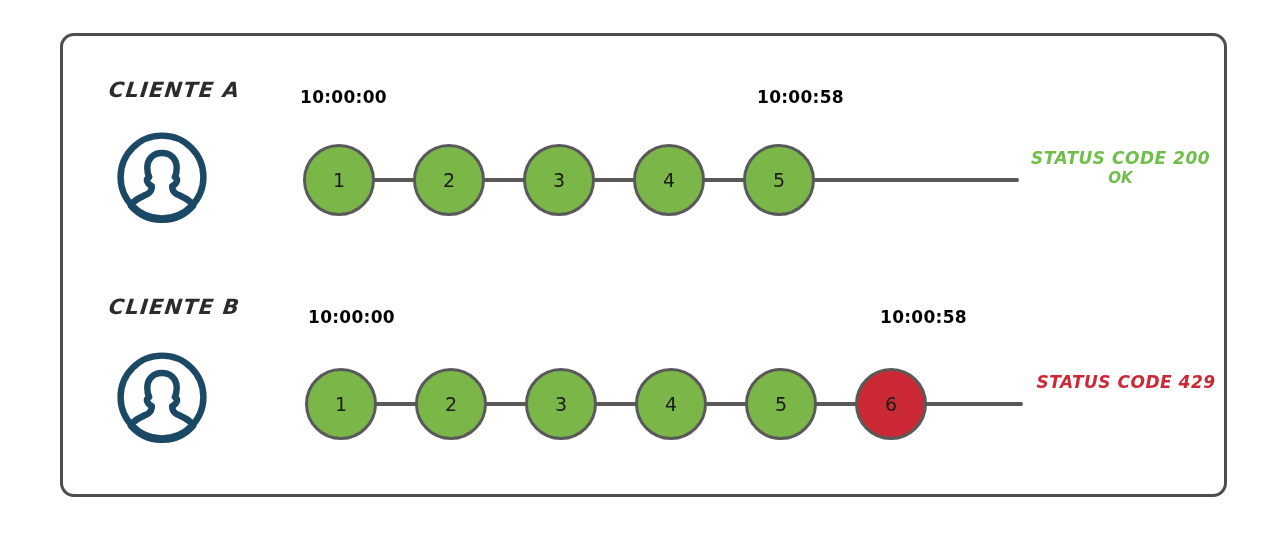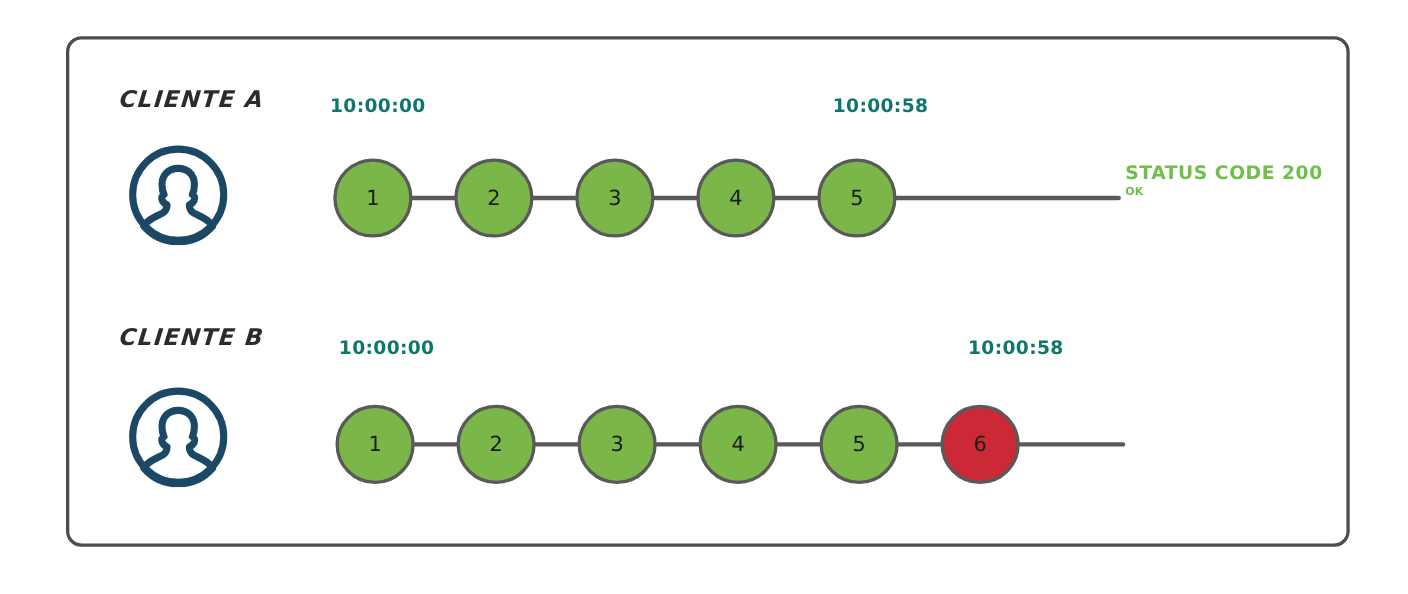--- a/index.html
+++ b/index.html
@@ -55,21 +55,21 @@
     height: 92px;
   }
   .avatar svg { display: block; width: 92px; height: 92px; }
 
   
   .timestamp {
     position: absolute;
     font-family: "DejaVu Sans", sans-serif;
     font-size: 17px;
     font-weight: bold;
-    color: #0f766e;
+    color: #000000;
     white-space: nowrap;
     letter-spacing: 0.3px;
   }
 
   
   .track {
     position: absolute;
     height: 0;
   }
   .connector {
@@ -92,34 +92,35 @@
     font-size: 19px;
     color: #1c1c1c;
     line-height: 1;
   }
   .node.ok   { background: #7ab648; }
   .node.err  { background: #cc2936; }
 
   
   .status {
     position: absolute;
-    text-align: left;
+    text-align: center;
     white-space: nowrap;
     font-family: "DejaVu Sans", sans-serif;
+    font-style: italic;
     line-height: 1.25;
   }
   .status .line1 {
     display: block;
     font-size: 17px;
     font-weight: 600;
     letter-spacing: 0.5px;
   }
   .status .line2 {
     display: block;
-    font-size: 10px;
+    font-size: 15px;
     font-weight: 600;
   }
   .status.ok  { color: #6fbf4a; }
   .status.err { color: #cc2936; }
 </style>
 </head>
 <body>
 
 <div id="frame">
 
@@ -213,16 +214,17 @@
       </div>
       <div class="node ok" style="left:682px; top:332px;">
         <span>5</span>
       </div>
       <div class="node err" style="left:792px; top:332px;">
         <span>6</span>
       </div>
     </div>
 
     <div class="status err" style="left:963px; top:336px; width:200px;">
+      <span class="line1">STATUS CODE 429</span>
     </div>
   </div>
 
 </div>
 
 </body></html>

